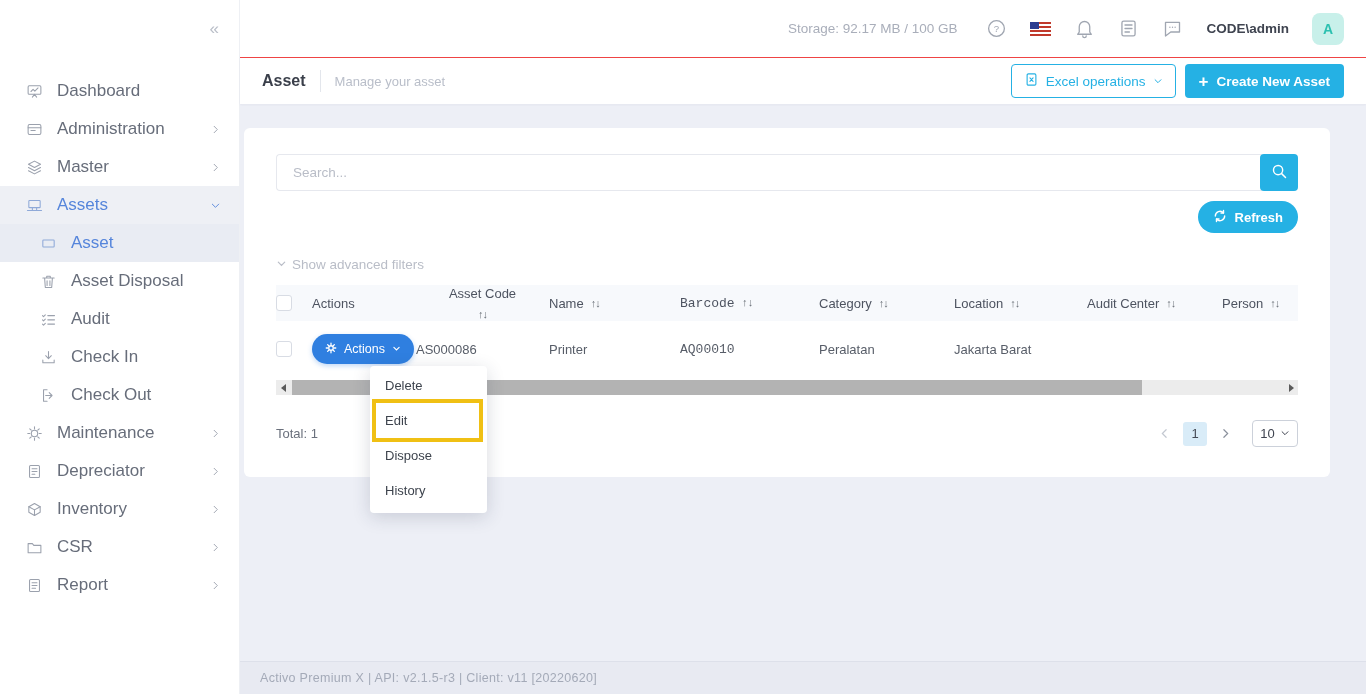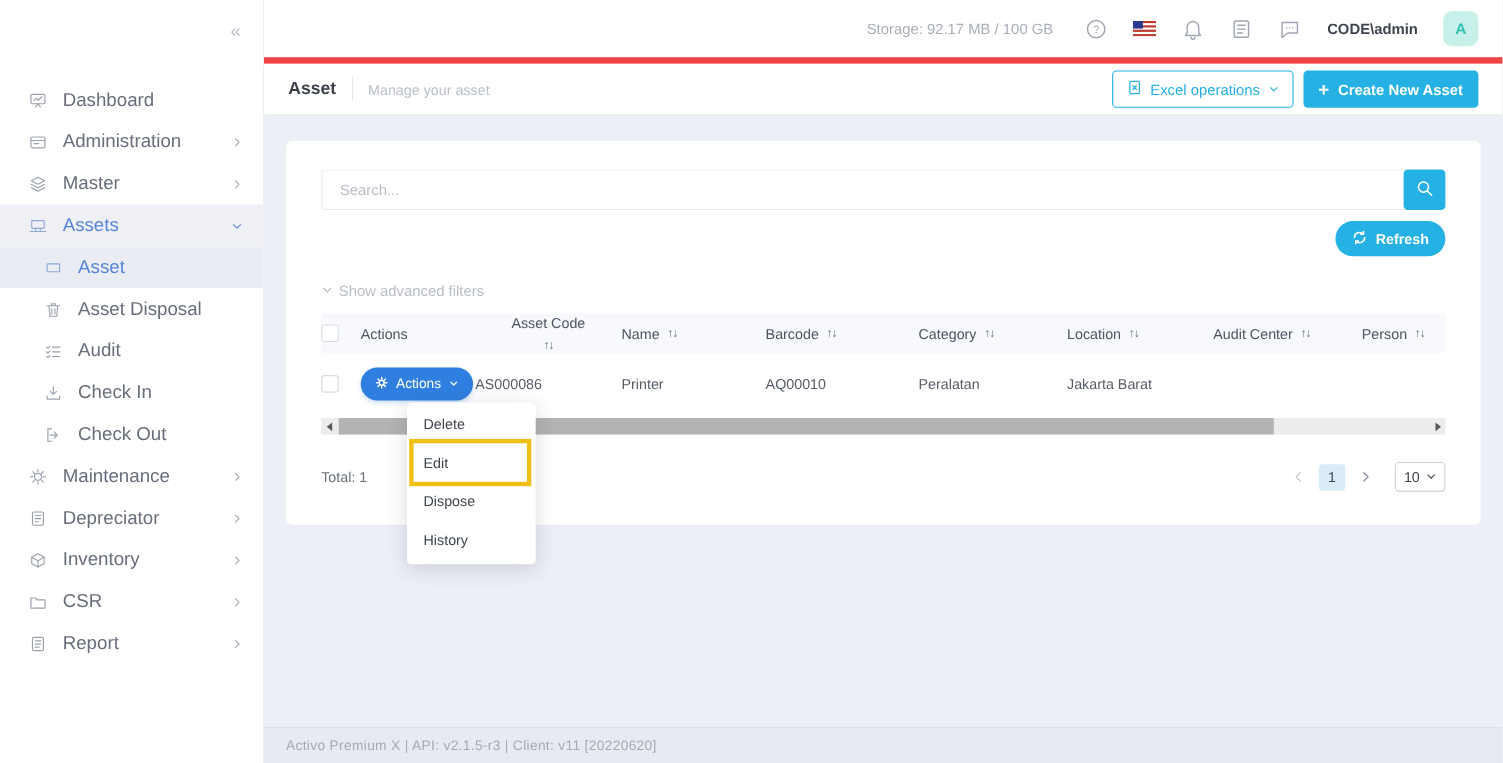--- a/index.html
+++ b/index.html
@@ -20,52 +20,52 @@
   .side-item.sub { padding-left:40px; }
   .side-item.parent-active { background:#eef0f5; color:#5585db; }
   .side-item.active { background:#e9ecf3; color:#5585db; }
   svg.ic { stroke:#9ba1ad; fill:none; stroke-width:1.5; stroke-linecap:round; stroke-linejoin:round; }
   .parent-active svg.ic, .active svg.ic { stroke:#8fa9d8; }
   svg.chev { stroke:#9ba1ad; fill:none; stroke-width:2; stroke-linecap:round; stroke-linejoin:round; }
   .parent-active svg.chev { stroke:#5585db; }
 
   
   .right { flex:1; display:flex; flex-direction:column; height:100%; }
-  .topbar { height:58px; background:#fff; display:flex; align-items:center; justify-content:flex-end; gap:23px; padding:4px 22px; border-bottom:6px solid #ef4444; }
+  .topbar { height:58px; background:#fff; display:flex; align-items:center; justify-content:flex-end; gap:23px; padding:4px 22px; border-bottom:1px solid #ef4444; }
   .storage { color:#a9aeba; font-size:13.5px; margin-right:6px; }
   .tb-icon { display:flex; align-items:center; cursor:pointer; }
   .user-name { color:#3f4450; font-size:13.5px; font-weight:700; }
   .avatar { width:32px; height:32px; border-radius:8px; background:#c8f0ea; color:#2cc0b0; font-weight:700; font-size:14px; display:flex; align-items:center; justify-content:center; cursor:pointer; }
 
   .page-head { height:46px; background:#fff; display:flex; align-items:center; padding:0 22px; box-shadow:0 1px 2px rgba(60,60,100,0.05); }
   .ph-title { font-size:16px; font-weight:700; color:#3a3f4a; }
   .ph-div { width:1px; height:22px; background:#e3e6ec; margin:0 14px; }
   .ph-sub { font-size:13px; color:#b9bec9; }
   .ph-actions { margin-left:auto; display:flex; gap:9px; }
   .btn-outline { height:34px; display:flex; align-items:center; gap:7px; border:1px solid #25b1e4; background:#fff; color:#25b1e4; border-radius:4px; padding:0 12px; font-size:13.5px; cursor:pointer; }
   .btn-solid { height:34px; display:flex; align-items:center; gap:8px; background:#25b1e4; color:#fff; border:none; border-radius:4px; padding:0 14px; font-size:13.5px; font-weight:600; cursor:pointer; }
   .plus { font-size:17px; font-weight:700; line-height:1; }
 
   .content { flex:1; position:relative; }
-  .card { position:absolute; left:20px; top:24px; width:1086px; height:349px; background:#fff; border-radius:6px; padding:26px 32px 0; }
+  .card { position:absolute; left:4px; top:24px; width:1086px; height:349px; background:#fff; border-radius:6px; padding:26px 32px 0; }
 
   .search-row { display:flex; }
   .search-input { flex:1; height:37px; border:1px solid #e6e8ee; border-right:none; border-radius:4px 0 0 4px; padding:0 16px; font-size:13.5px; color:#565c68; outline:none; font-family:"Liberation Sans", sans-serif; }
   .search-input::placeholder { color:#b9bdc7; }
   .search-btn { width:38px; height:37px; background:#25b1e4; border:none; border-radius:4px; margin-left:-2px; display:flex; align-items:center; justify-content:center; cursor:pointer; }
   .refresh-row { display:flex; justify-content:flex-end; margin-top:10px; }
   .btn-refresh { height:32px; display:flex; align-items:center; gap:8px; background:#25b1e4; color:#fff; border:none; border-radius:16px; padding:0 15px; font-size:13px; font-weight:600; cursor:pointer; }
 
   .filters { display:flex; align-items:center; gap:5px; margin-top:24px; color:#b9bdc7; font-size:13.5px; cursor:pointer; }
 
   .tbl { margin-top:13px; }
   .thead { display:flex; align-items:center; height:36px; background:#f7f9fc; font-size:13px; color:#4d5360; }
   .trow { display:flex; align-items:center; height:56px; font-size:13px; color:#575d68; }
   .c-check { width:36px; } .c-actions { width:104px; } .c-code { width:133px;flex-direction:column; } .c-name { width:131px; }
-  .c-barcode { width:139px; } .c-category { width:135px; } .c-location { width:133px; } .c-cost { width:135px; } .c-person { width:76px; }
+  .c-barcode { width:139px;font-family:Liberation Mono, monospace; } .c-category { width:135px; } .c-location { width:133px; } .c-cost { width:135px; } .c-person { width:76px; }
   .hcell { display:flex; align-items:center; gap:7px; cursor:pointer; }
   .sort { color:#6a7078; font-size:11px; letter-spacing:-1px; }
   .cbox { width:16px; height:16px; border:1.5px solid #d8dce4; border-radius:3px; background:#fff; cursor:pointer; }
   .btn-actions { height:30px; display:flex; align-items:center; gap:7px; background:#2f7fe0; color:#fff; border:none; border-radius:16px; padding:0 13px; font-size:12.5px; cursor:pointer; box-shadow:0 2px 5px rgba(47,127,224,0.3); }
 
   .hscroll { position:relative; height:15px; background:#ececec; margin-top:3px; }
   .hs-arrow { position:absolute; top:0; width:13px; height:15px; display:flex; align-items:center; justify-content:center; cursor:pointer; }
   .hs-arrow.left { left:0; } .hs-arrow.right { right:0; }
   .tri-l { width:0; height:0; border:4px solid transparent; border-right:5px solid #5a5a5a; margin-right:3px; }
   .tri-r { width:0; height:0; border:4px solid transparent; border-left:5px solid #5a5a5a; margin-left:3px; }

